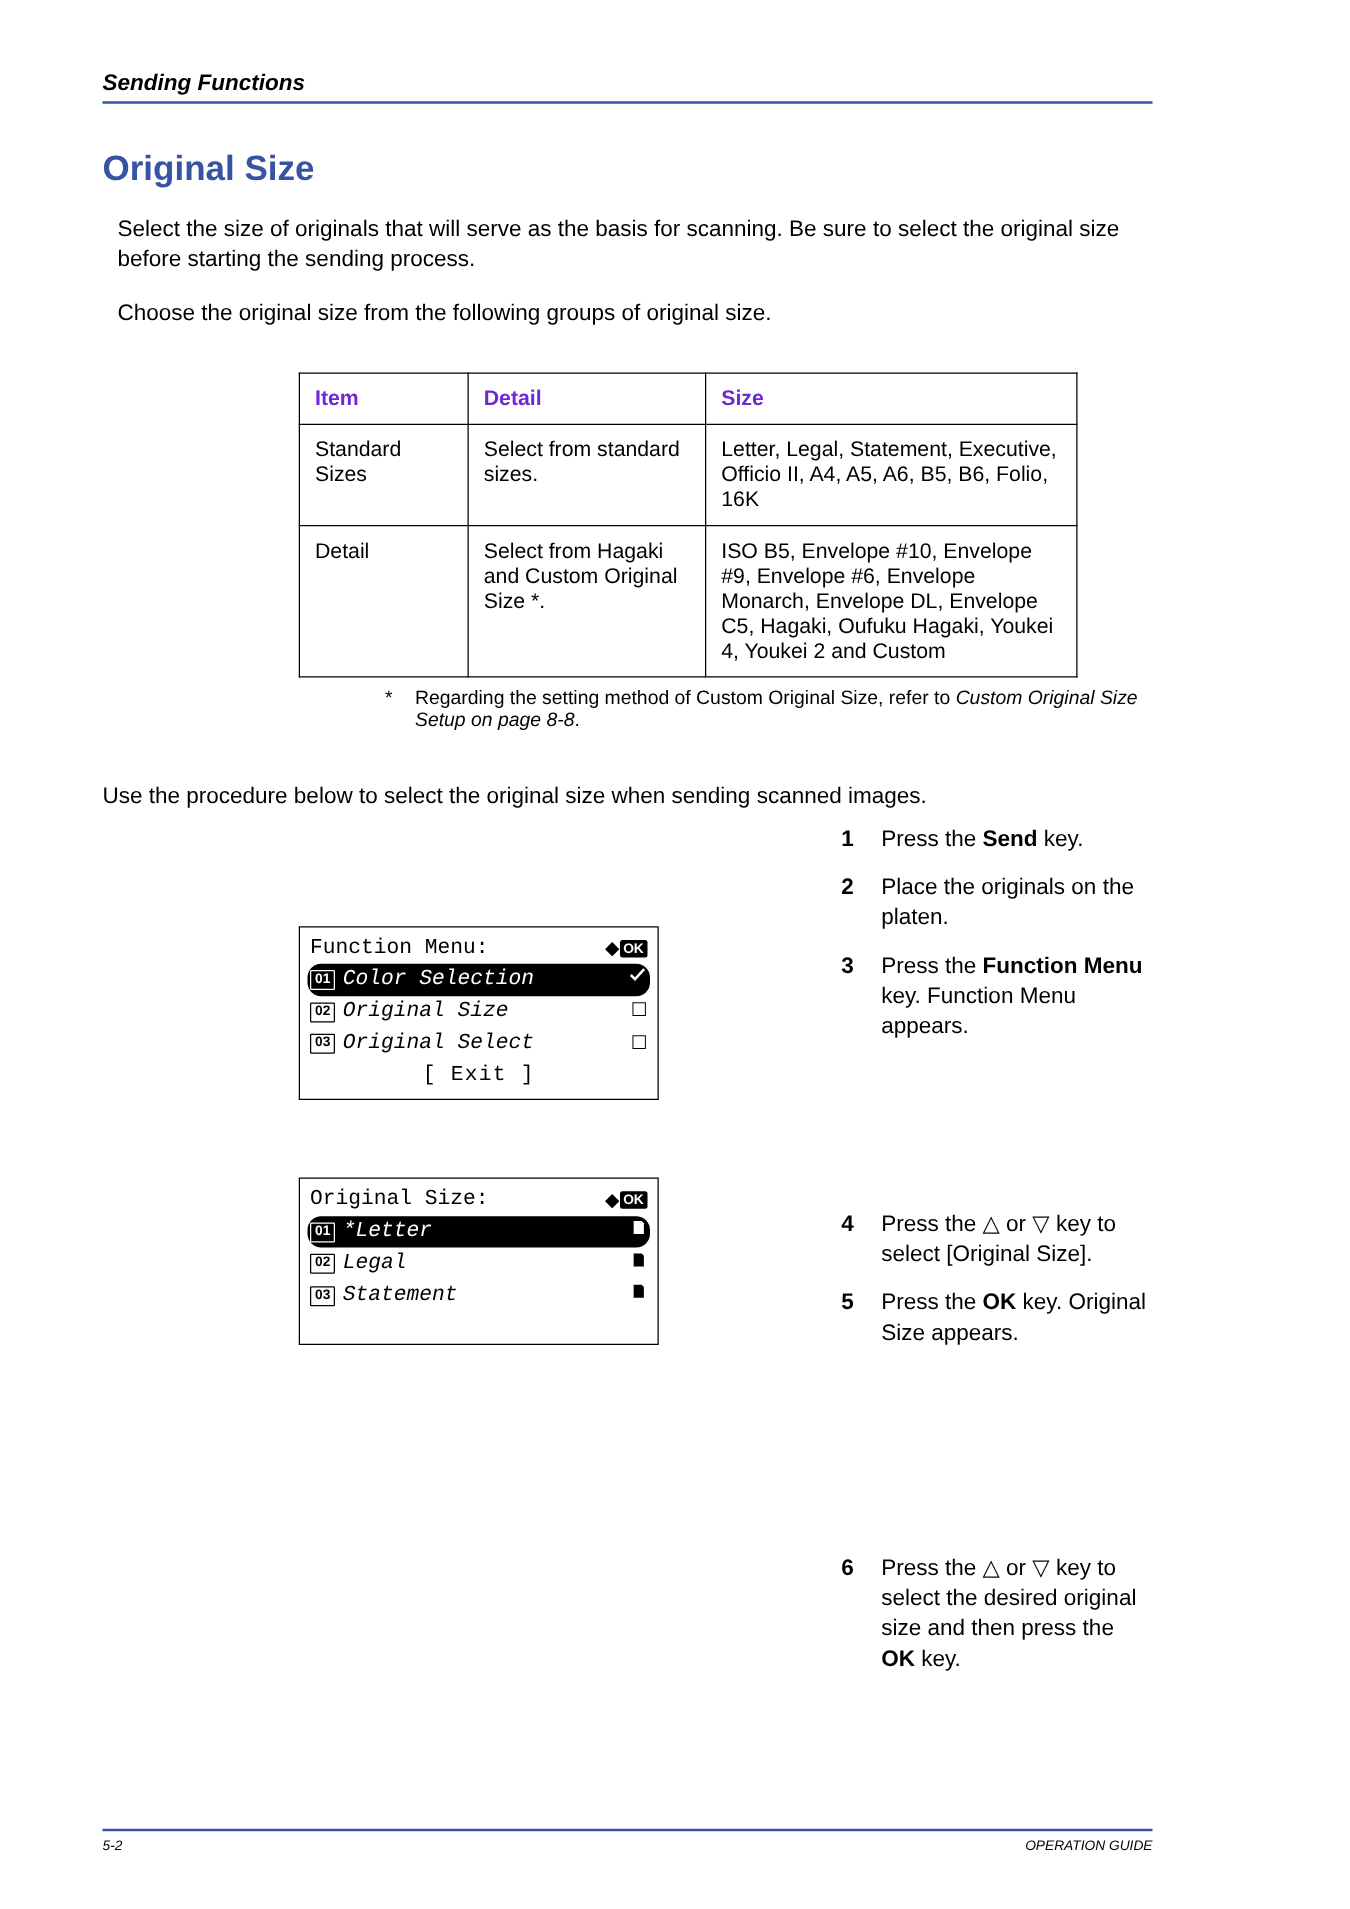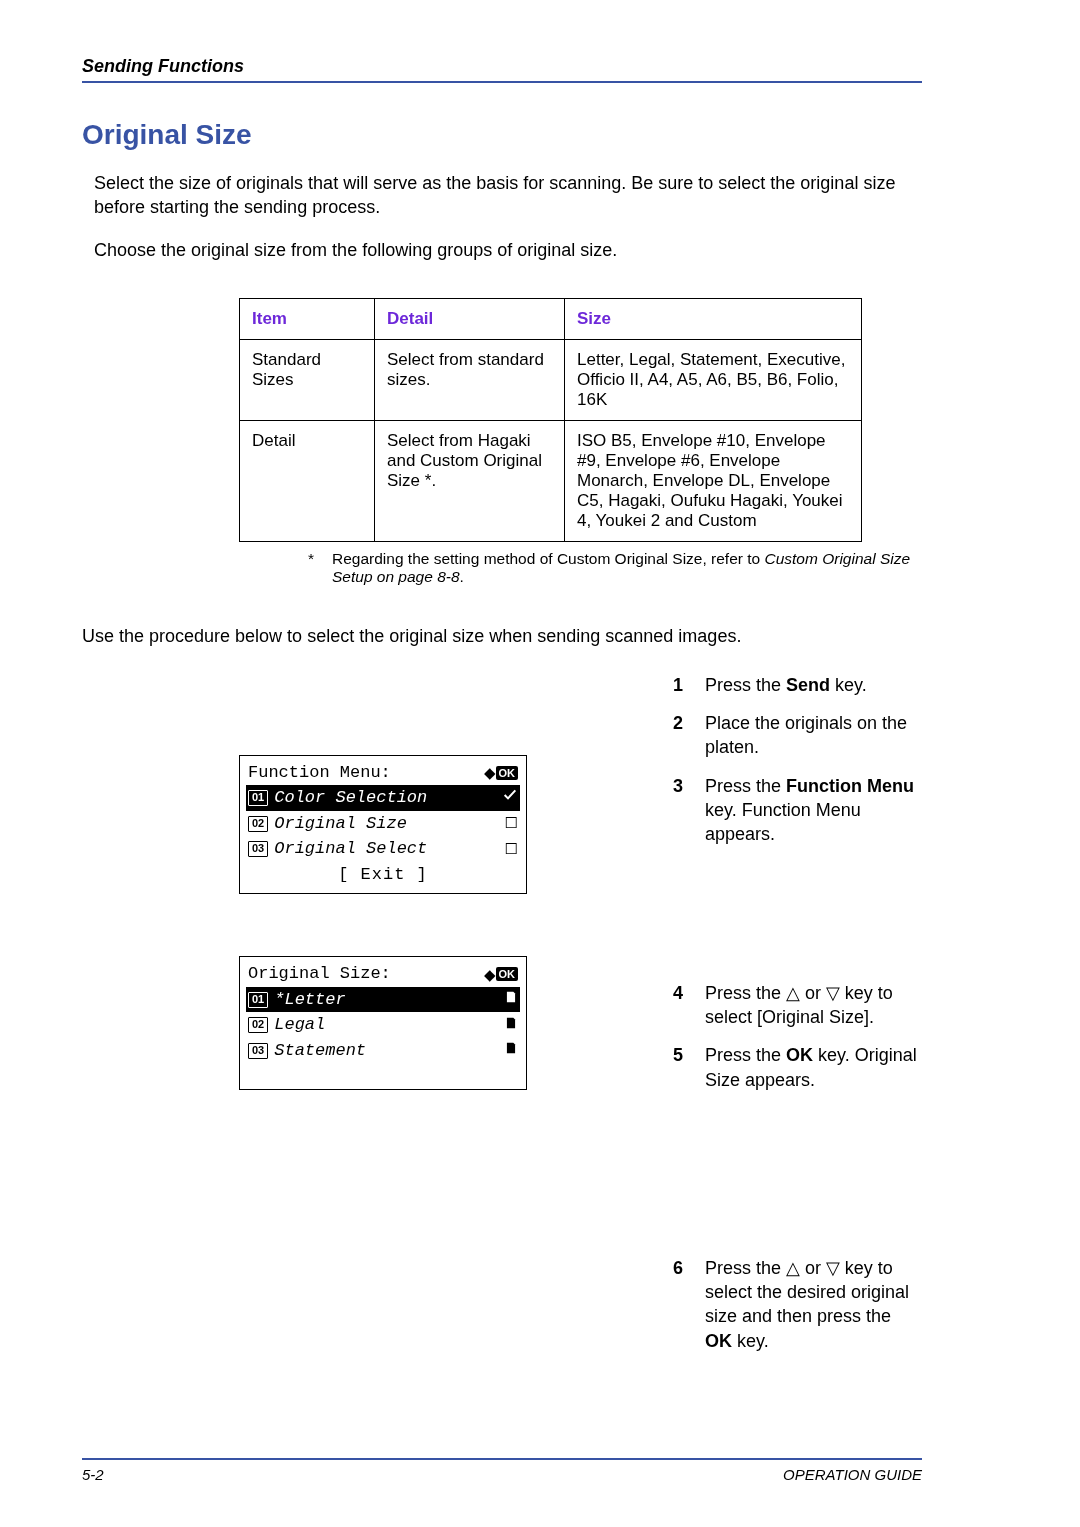--- a/index.html
+++ b/index.html
@@ -64,21 +64,21 @@
   }
   .footnote-row .star {
     width: 46px;
     text-align: right;
     padding-right: 18px;
   }
   .footnote-row .fn-text { flex: 1; }
   .footnote-row em { font-style: italic; }
   p.lead2 {
     font-size: 18px;
-    margin: 40px 0 26px 0;
+    margin: 40px 0 12px 0;
   }
   .content-row {
     display: flex;
     align-items: flex-start;
     margin-top: 2px;
   }
   .lcd-col {
     width: 410px;
     padding-top: 82px;
     padding-left: 157px;
@@ -140,20 +140,21 @@
     font-size: 11px;
     padding: 1px 3px;
     border-radius: 2px;
     line-height: 1.1;
   }
   .lcd-row {
     display: flex;
     align-items: center;
     padding: 0 2px;
     gap: 6px;
+    border-radius: 11px;
   }
   .lcd-row.selected {
     background: #000;
     color: #fff;
   }
   .num-badge {
     display: inline-block;
     border: 1.4px solid currentColor;
     font-family: Arial, sans-serif;
     font-size: 11px;
@@ -176,21 +177,21 @@
     left: 82px;
     right: 82px;
     bottom: 44px;
   }
   .footer-line {
     border-top: 2px solid #3853a4;
     padding-top: 6px;
     display: flex;
     justify-content: space-between;
     font-style: italic;
-    font-size: 15px;
+    font-size: 11px;
   }
 </style>
 </head>
 <body>
 
 <div class="page">
 
   <div class="header-line">
     <span class="header-title">Sending Functions</span>
   </div>

